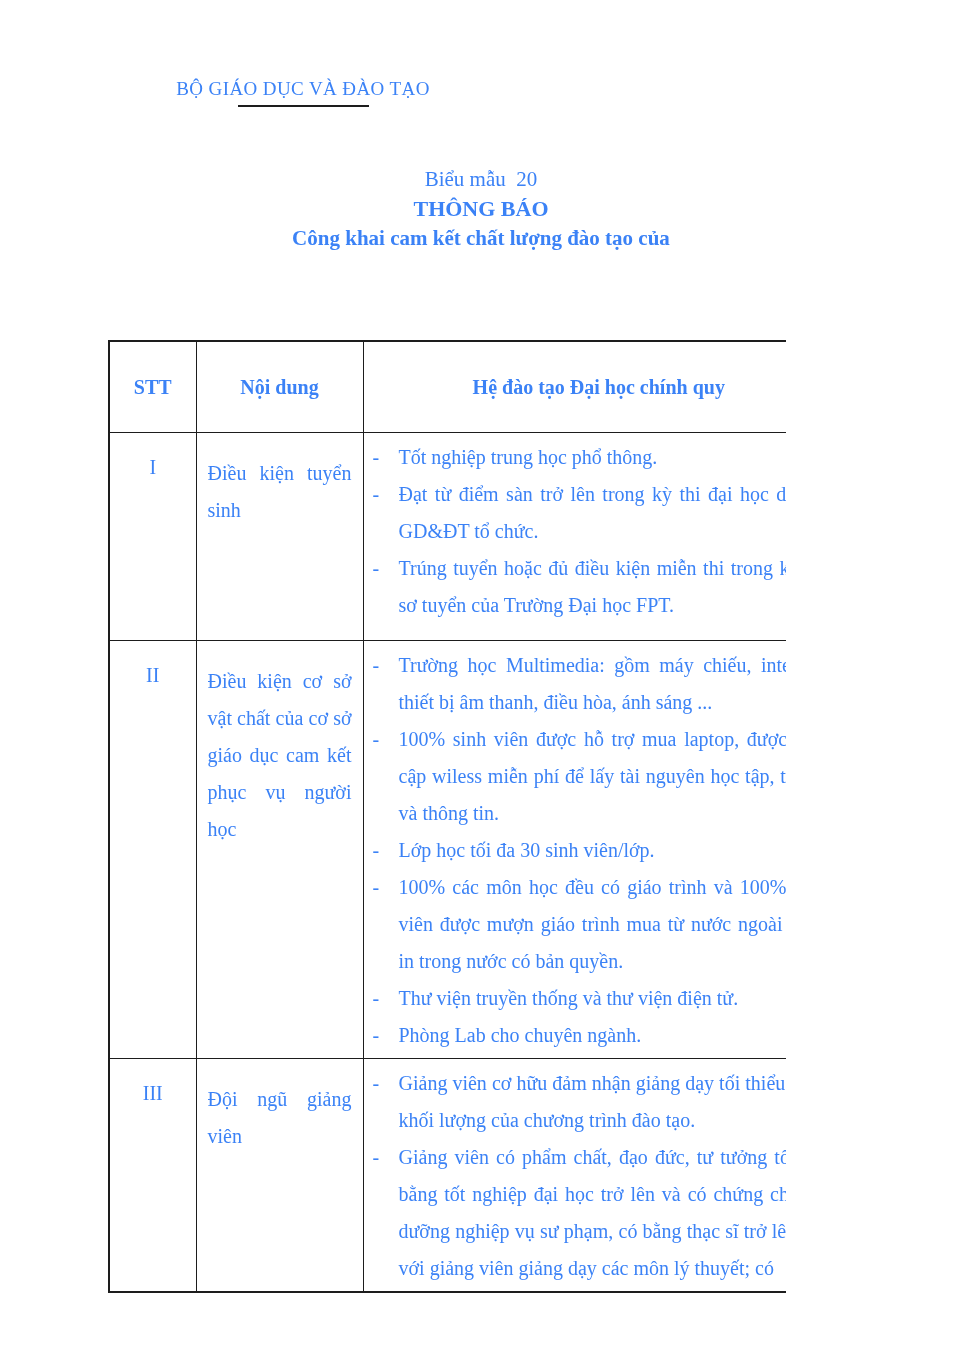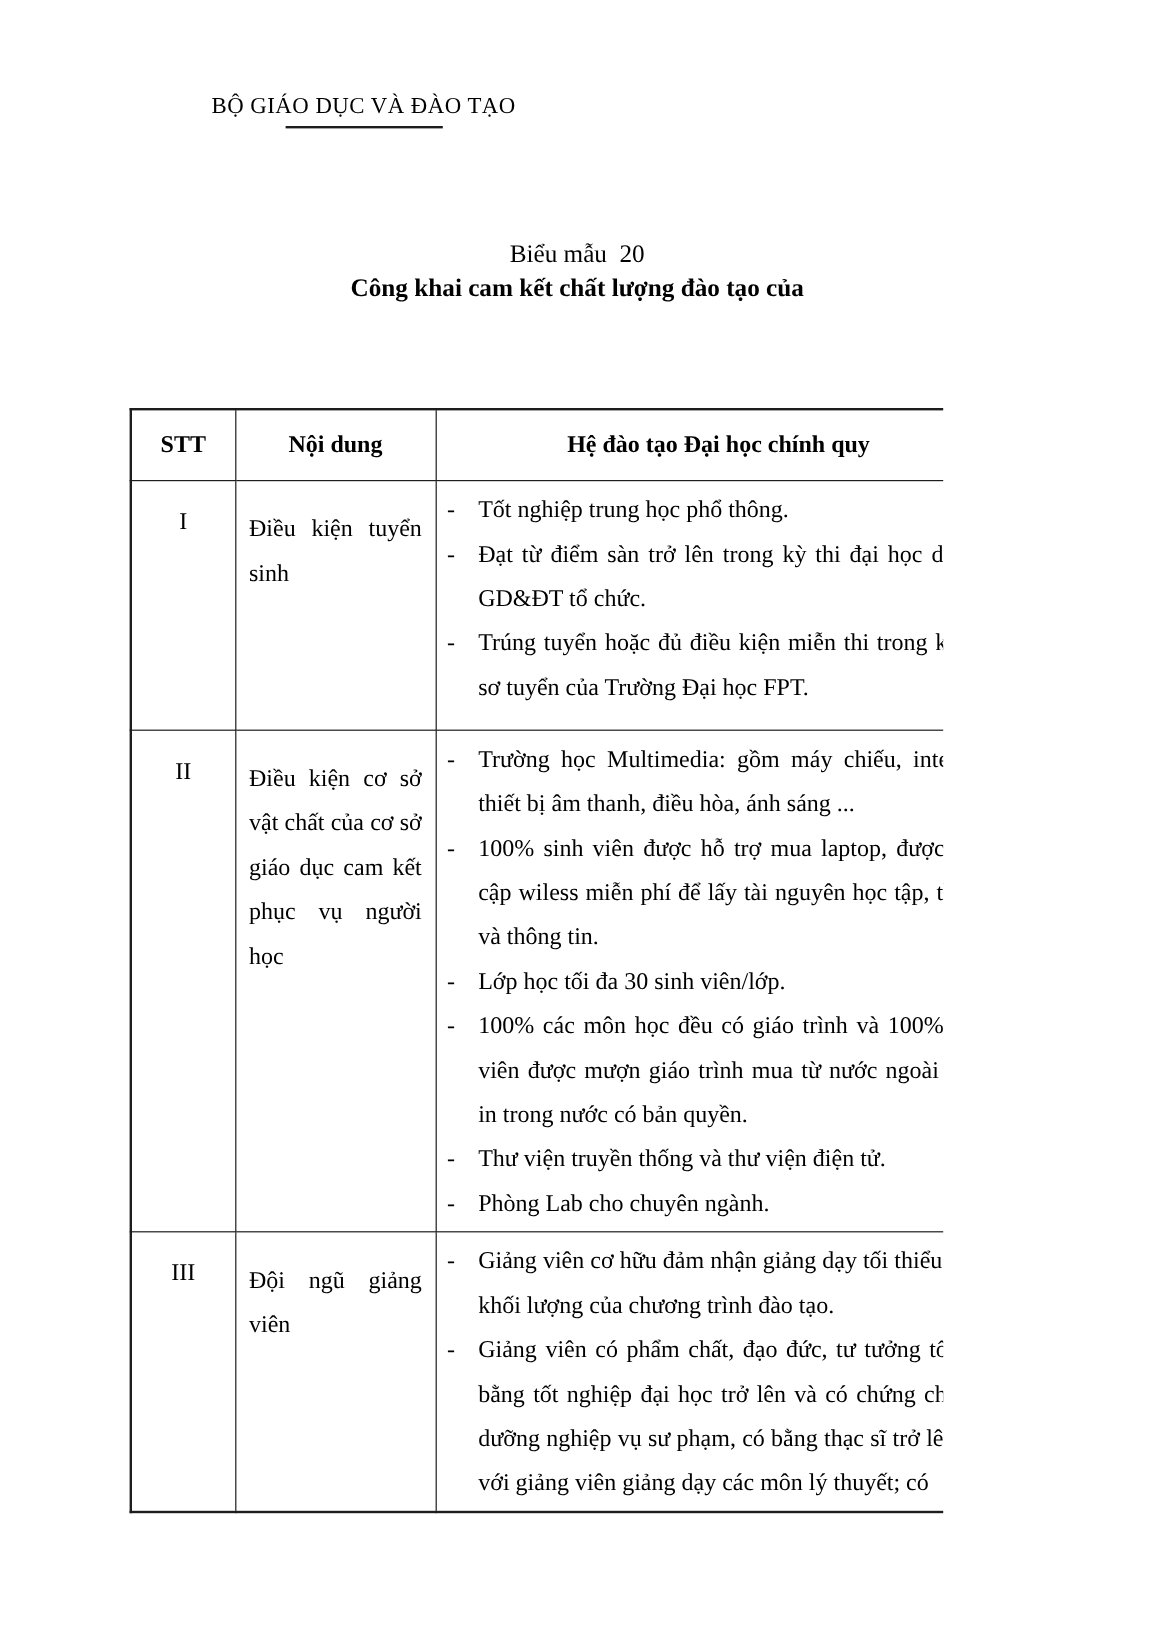--- a/index.html
+++ b/index.html
@@ -2,21 +2,21 @@
 <html><head>
 <meta charset="utf-8">
 <style>
   html, body { margin: 0; padding: 0; }
   body { background: #ffffff; }
   .page {
     position: relative;
     width: 786px;
     height: 1357px;
     background: #ffffff;
-    color: #000000;
+    color: #3b82f6;
     font-family: "Liberation Serif", serif;
     overflow: hidden;
   }
 
   
   .header-block {
     position: absolute;
     top: 75px;
     left: 132px;
     width: 342px;
@@ -40,21 +40,20 @@
     margin: 3px auto 0 auto;
   }
 
   
   .title-block {
     position: absolute;
     top: 164px;
     left: 110px;
     width: 742px;
     text-align: center;
-    margin-top: 32px;
   }
   .form-label {
     font-size: 21px;
     line-height: 30px;
     white-space: pre;
   }
   .notice-title {
     font-size: 22px;
     line-height: 30px;
     font-weight: bold;
@@ -86,21 +85,21 @@
   .doc-table col.c-content { width: 472px; }
   .doc-table th, .doc-table td {
     border: 1.5px solid #1d1d1d;
   }
   .doc-table th {
     font-size: 20px;
     font-weight: bold;
     text-align: center;
     vertical-align: middle;
     height: 50px;
-    padding: 4px 4px;
+    padding: 20px 4px;
   }
   .doc-table td { vertical-align: top; }
   td.stt {
     text-align: center;
     font-size: 20px;
     padding-top: 16px;
     line-height: 37px;
   }
   td.noidung {
     font-size: 20px;
@@ -144,20 +143,21 @@
 
 <div class="page">
 
   <div class="header-block">
     <div class="ministry">BỘ GIÁO DỤC VÀ ĐÀO TẠO</div>
     <div class="header-underline"></div>
   </div>
 
   <div class="title-block">
     <div class="form-label">Biểu mẫu  20</div>
+    <div class="notice-title">THÔNG BÁO</div>
     <div class="subtitle">Công khai cam kết chất lượng đào tạo của</div>
   </div>
 
   <table class="doc-table">
     <colgroup>
       <col class="c-stt">
       <col class="c-noidung">
       <col class="c-content">
     </colgroup>
     <thead>

